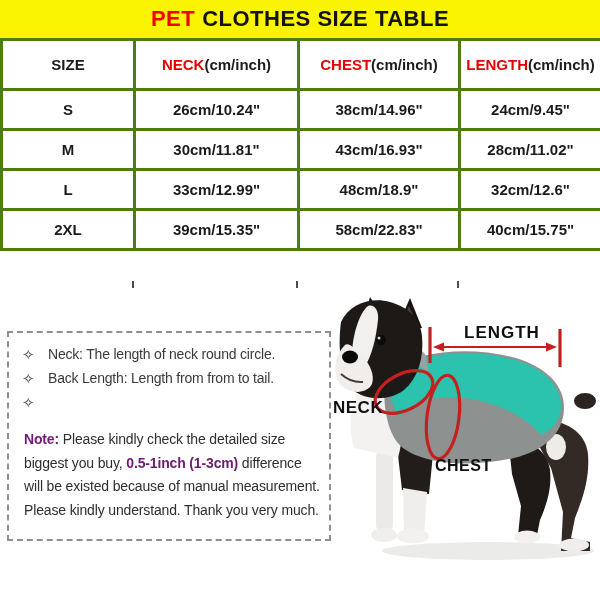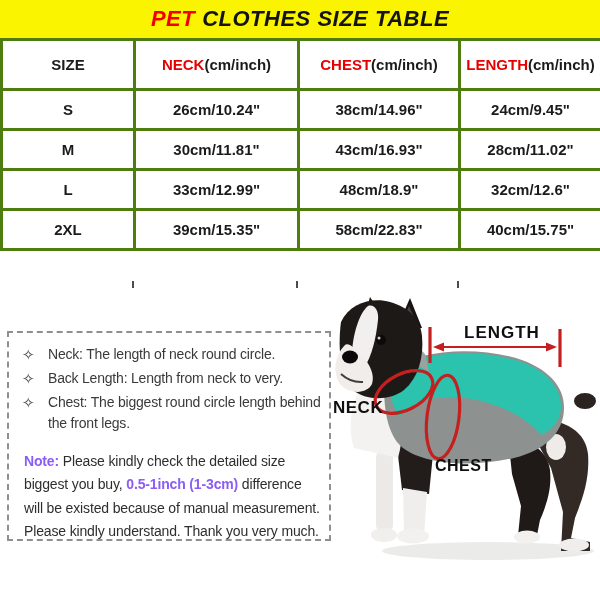--- a/index.html
+++ b/index.html
@@ -4,21 +4,21 @@
 <style>
   html,body{margin:0;padding:0;background:#ffffff;}
   .canvas{
     position:relative;width:600px;height:600px;background:#ffffff;overflow:hidden;
     font-family:"Liberation Sans",sans-serif;color:#1b1b1b;
   }
   
   .banner{
     position:absolute;left:0;top:0;width:600px;height:38px;background:#fbf400;
     display:flex;align-items:center;justify-content:center;
-    font-size:22px;font-weight:bold;letter-spacing:.5px;color:#141414;font-style:italic;
+    font-size:22px;font-weight:bold;letter-spacing:.5px;color:#141414;
   }
   .banner .pet{color:#f20000;margin-right:7px;}
   
   table.size-table{
     position:absolute;left:0;top:38px;width:600px;
     border-collapse:collapse;table-layout:fixed;
   }
   .size-table th,.size-table td{
     border:3px solid #4d7c0f;text-align:center;vertical-align:middle;
     font-weight:bold;color:#1b1b1b;padding:0;
@@ -36,21 +36,21 @@
   ul.note-list{list-style:none;margin:0;padding:0;}
   .note-list li{
     display:flex;align-items:flex-start;margin:2px 0;
     font-size:14px;line-height:1.55;color:#3a3a3a;letter-spacing:-0.2px;
   }
   .bullet{flex:none;width:15px;margin:0 11px 0 5px;color:#4d4d4d;font-size:15px;line-height:1.45;}
   .note-text{flex:1;}
   .note-para{
     margin:15px 2px 0 7px;font-size:14px;line-height:1.68;color:#2e2e2e;letter-spacing:-0.15px;
   }
-  .nred{color:#8b5cf6;font-weight:bold;}
+  .nred{color:#701a75;font-weight:bold;}
   
   .dog-svg{position:absolute;left:316px;top:286px;width:286px;height:292px;}
   .diagram-label{
     position:absolute;font-weight:bold;color:#101010;line-height:1;
   }
   .label-length{left:464px;top:324px;font-size:17px;letter-spacing:1px;}
   .label-neck{left:333px;top:399px;font-size:17px;letter-spacing:.5px;}
   .label-chest{left:435px;top:458px;font-size:16px;letter-spacing:.5px;}
 </style>
 </head>
@@ -108,25 +108,24 @@
   <div class="stub" style="left:457px"></div>
 
   <div class="notes-box">
     <ul class="note-list">
       <li>
         <span class="bullet">✧</span>
         <span class="note-text">Neck: The length of neck round circle.</span>
       </li>
       <li>
         <span class="bullet">✧</span>
-        <span class="note-text">Back Length: Length from neck to very.</span>
+        <span class="note-text">Back Length: Length from from to tail.</span>
       </li>
       <li>
         <span class="bullet">✧</span>
-        <span class="note-text">Chest: The biggest round circle length behind the front legs.</span>
       </li>
     </ul>
     <p class="note-para">
       <span class="nred">Note:</span><span> Please kindly check the detailed size biggest you buy, </span><span class="nred">0.5-1inch (1-3cm)</span><span> difference will be existed because of manual measurement. Please kindly understand. Thank you very much.</span>
     </p>
   </div>
 
   <svg class="dog-svg" viewBox="316 286 286 292">
     <g>
 

